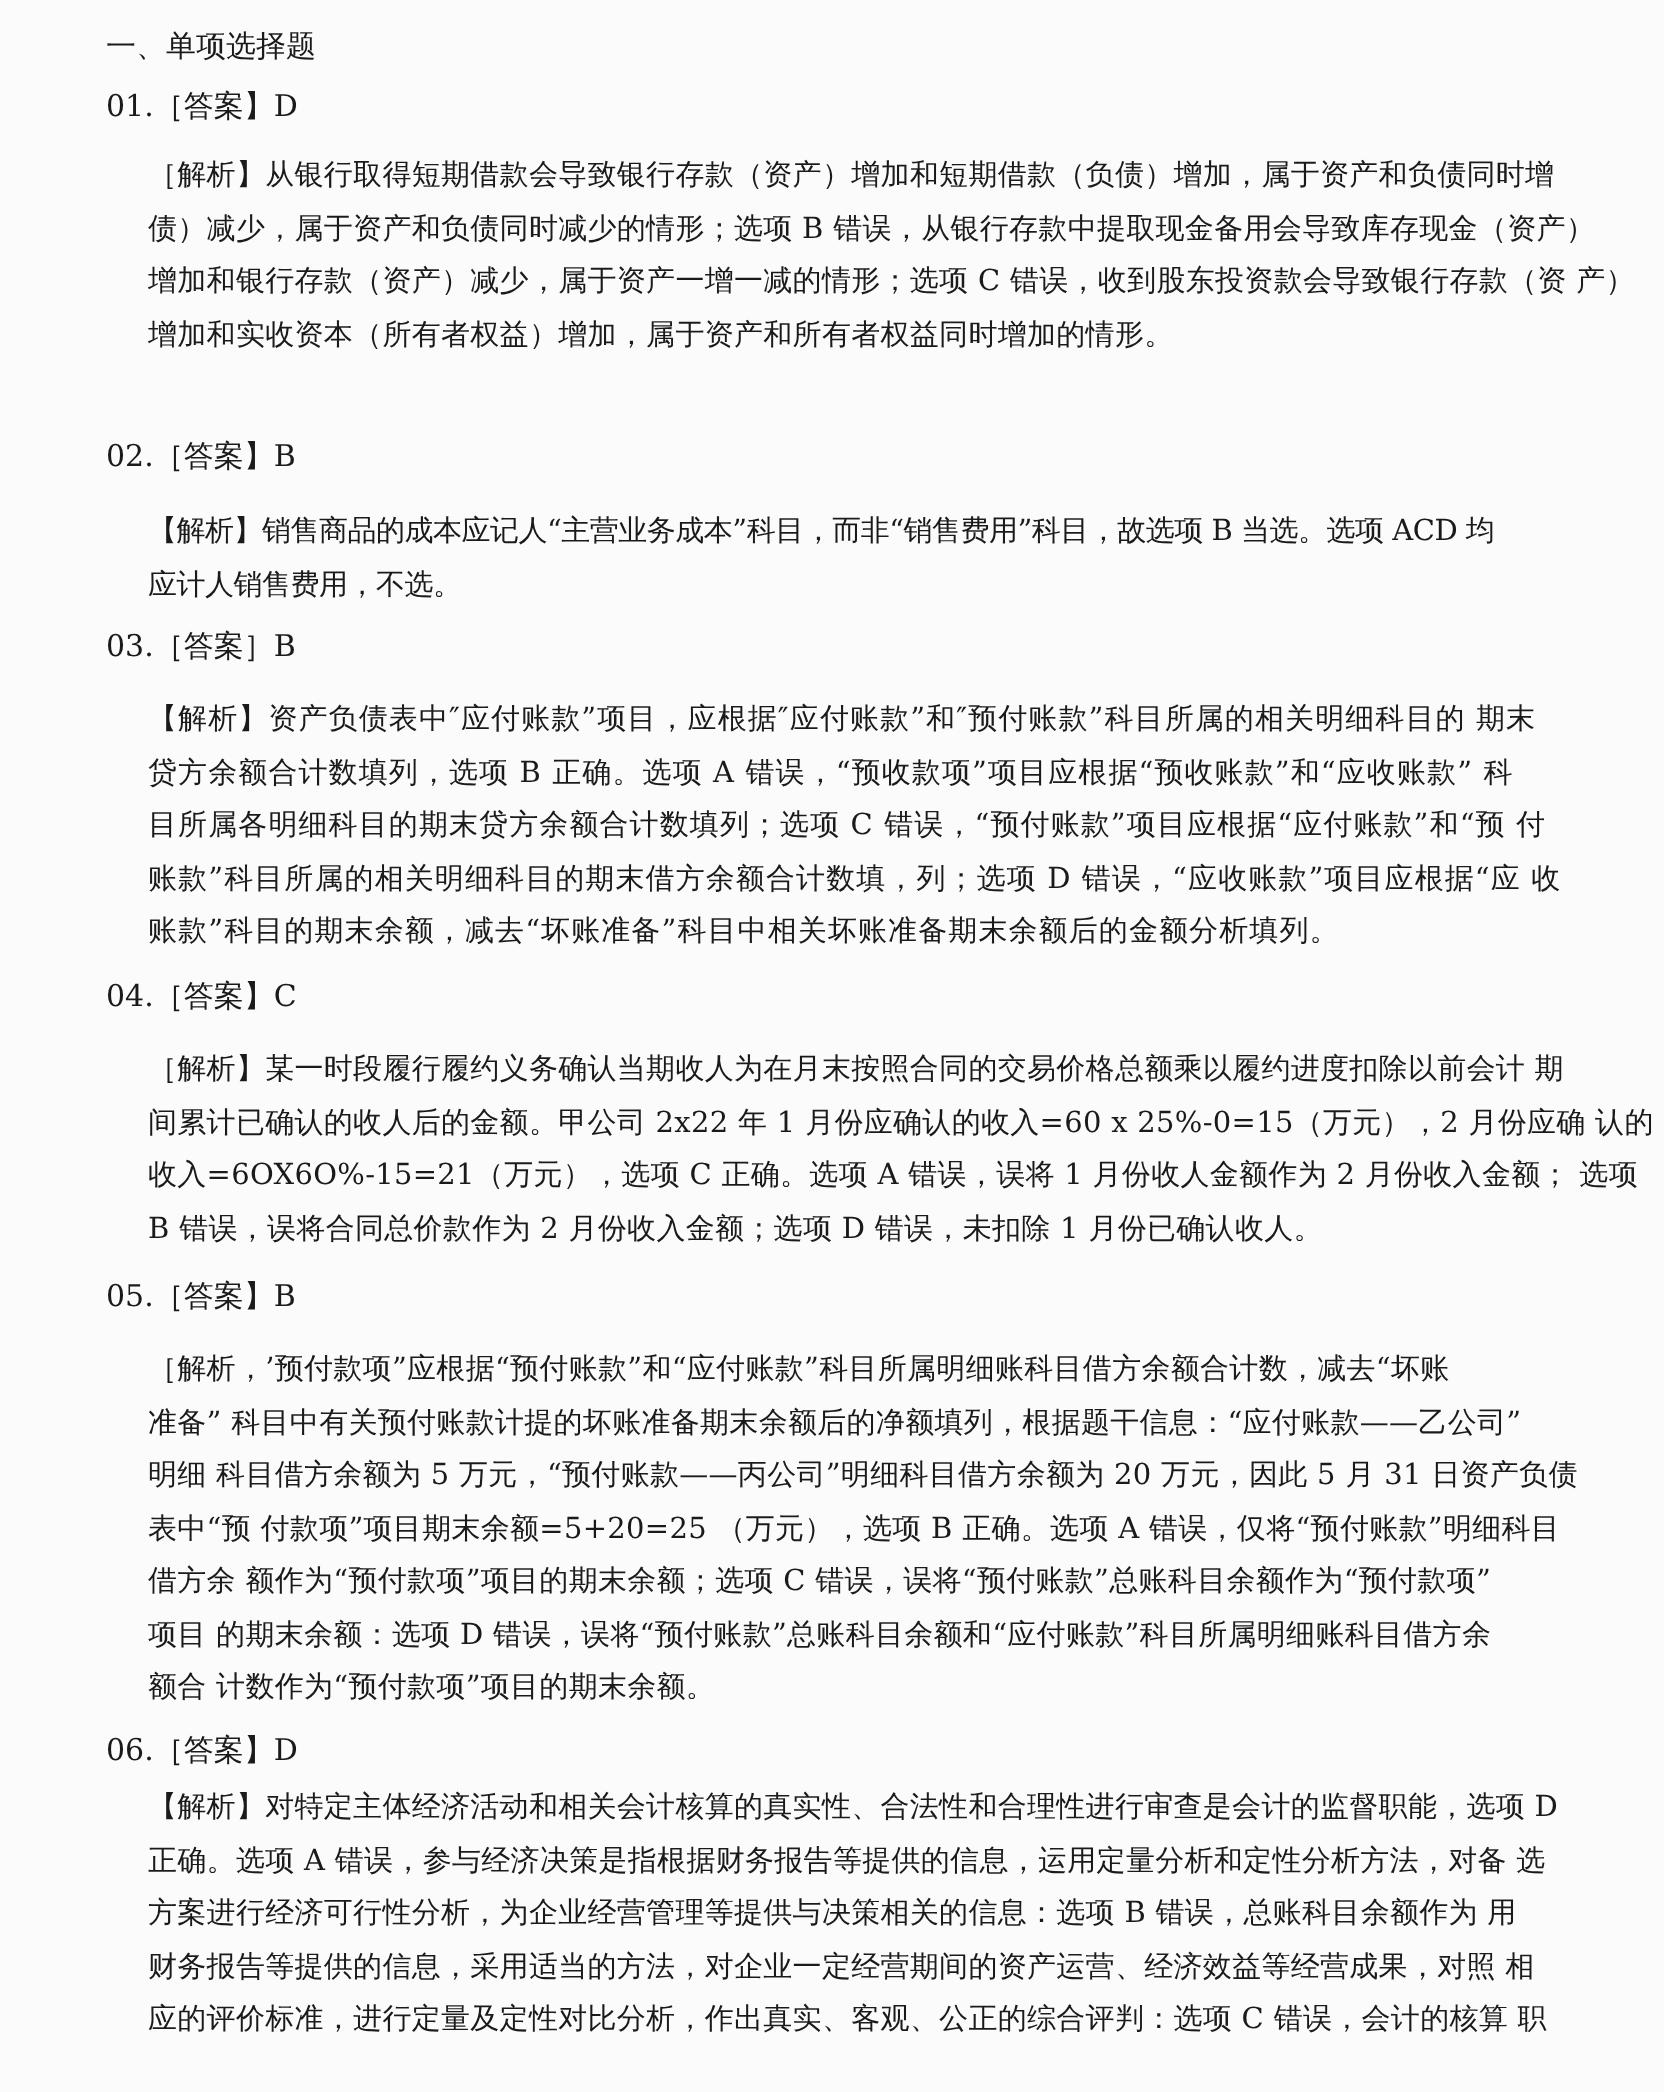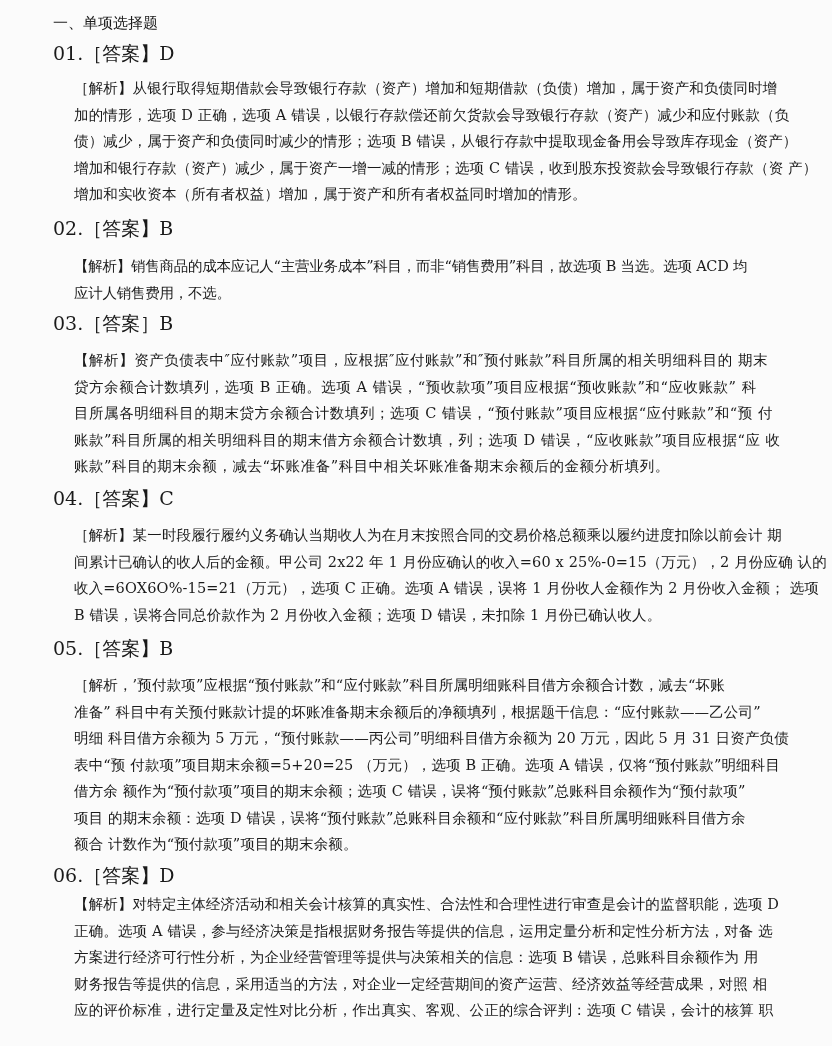--- a/index.html
+++ b/index.html
@@ -4,37 +4,36 @@
 <style>
   html, body { margin: 0; padding: 0; }
   body {
     width: 832px; height: 1046px; overflow: hidden;
     background: #fbfbfb; color: #1a1a1a;
     font-family: "DejaVu Serif", "Liberation Serif", serif;
     font-size: 14.5px;
   }
   .page { position: relative; width: 832px; height: 1046px; }
   .section-title { position: absolute; left: 53px; top: 12px; font-size: 15px; line-height: 22px; white-space: nowrap; }
-  .answer { position: absolute; left: 53px; font-size: 19px; line-height: 22px; white-space: nowrap; }
+  .answer { position: absolute; left: 53px; font-size: 15px; line-height: 22px; white-space: nowrap; }
   .analysis { position: absolute; left: 74px; width: 718px; }
   .line { height: 26.5px; line-height: 26.5px; white-space: nowrap; font-size: 14.5px; letter-spacing: 0.15px; }
   .analysis.tight .line { letter-spacing: -0.25px; }
   .analysis.wide .line { letter-spacing: 0.55px; }
 </style>
 </head>
 <body>
 
 <div class="page">
 
   <div class="section-title">一、单项选择题</div>
 
   <div class="answer" style="top:42px;">01.［答案】D</div>
   <div class="analysis" style="top:75px;">
     <div class="line">［解析】从银行取得短期借款会导致银行存款（资产）增加和短期借款（负债）增加，属于资产和负债同时增</div>
-    <div class="line">加的情形，选项 D 正确，选项 A 错误，以银行存款偿还前欠货款会导致银行存款（资产）减少和应付账款（负</div>
     <div class="line">债）减少，属于资产和负债同时减少的情形；选项 B 错误，从银行存款中提取现金备用会导致库存现金（资产）</div>
     <div class="line">增加和银行存款（资产）减少，属于资产一增一减的情形；选项 C 错误，收到股东投资款会导致银行存款（资 产）</div>
     <div class="line">增加和实收资本（所有者权益）增加，属于资产和所有者权益同时增加的情形。</div>
   </div>
 
   <div class="answer" style="top:217px;">02.［答案】B</div>
   <div class="analysis tight" style="top:253px;">
     <div class="line">【解析】销售商品的成本应记人“主营业务成本”科目，而非“销售费用”科目，故选项 B 当选。选项 ACD 均</div>
     <div class="line">应计人销售费用，不选。</div>
   </div>

